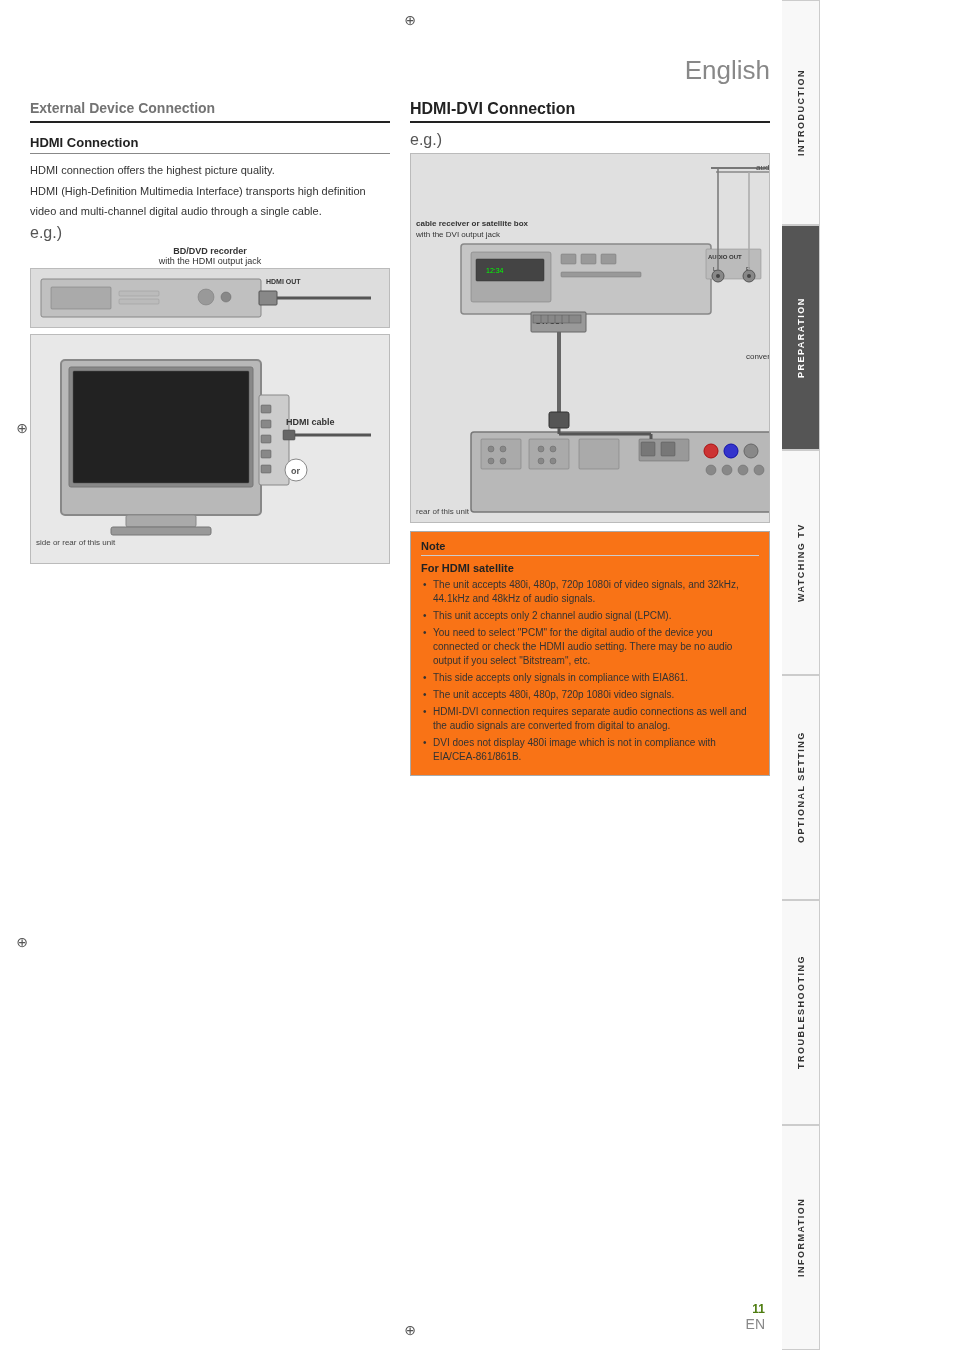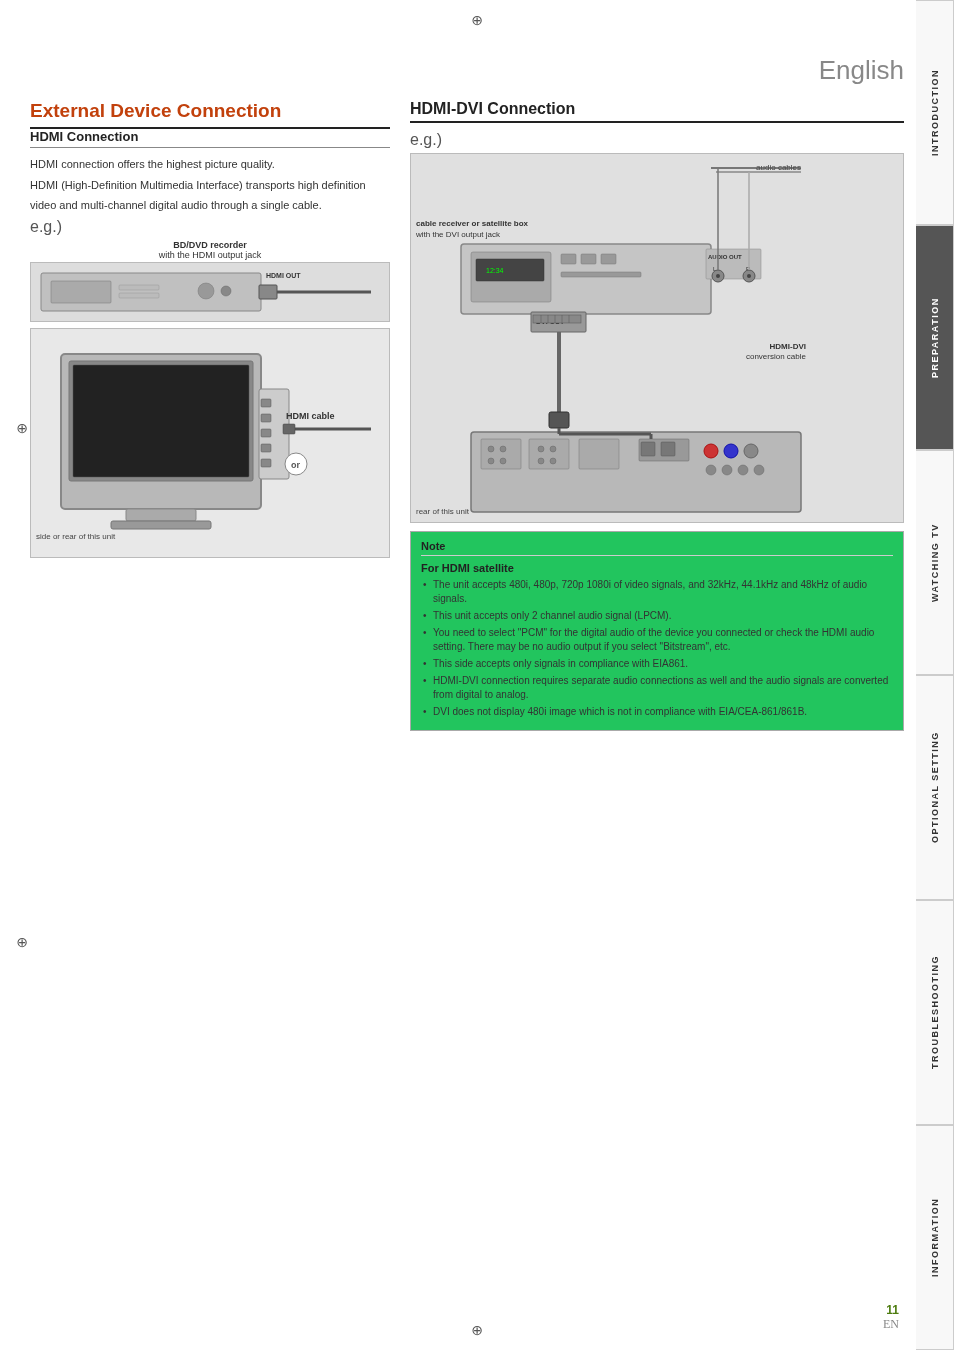--- a/index.html
+++ b/index.html
@@ -7,21 +7,21 @@
       width: 954px;
       min-height: 1350px;
       background: #fff;
       font-family: Arial, Helvetica, sans-serif;
       font-size: 11px;
       color: #222;
       position: relative;
     }
 
     .page-container {
-      width: 954px;
+      width: 820px;
       min-height: 1350px;
       position: relative;
       padding: 30px 0 40px 0;
     }
 
     
     .crosshair {
       position: absolute;
       width: 16px;
       height: 16px;
@@ -103,25 +103,26 @@
 
     
     .right-column {
       position: absolute;
       left: 380px;
       top: 0;
       right: 0;
     }
 
     .section-title {
-      font-size: 19px;
+      font-size: 14px;
       font-weight: bold;
-      color: #c2410c;
+      color: #737373;
       border-bottom: 2px solid #222;
       padding-bottom: 5px;
+      margin-bottom: 12px;
     }
 
     .subsection-title {
       font-size: 13px;
       font-weight: bold;
       color: #222;
       border-bottom: 1px solid #888;
       padding-bottom: 3px;
       margin-bottom: 8px;
     }
@@ -137,21 +138,21 @@
       font-size: 16px;
       color: #555;
       margin-bottom: 4px;
     }
 
     
     .note-box {
       border: 1px solid #aaa;
       padding: 8px 10px;
       margin-top: 8px;
-      background: #22c55e;
+      background: #f97316;
     }
 
     .note-title {
       font-size: 11px;
       font-weight: bold;
       margin-bottom: 6px;
       border-bottom: 1px solid #ccc;
       padding-bottom: 3px;
     }
 
@@ -402,27 +403,28 @@
 
         <div class="note-subtitle">For HDMI satellite</div>
         <ul class="note-list">
           <li>The unit accepts 480i, 480p, 720p 1080i of video signals, and 32kHz, 44.1kHz and 48kHz of audio signals.</li>
           <li>This unit accepts only 2 channel audio signal (LPCM).</li>
           <li>You need to select "PCM" for the digital audio of the device you connected or check the HDMI audio setting. There may be no audio output if you select "Bitstream", etc.</li>
           <li>This side accepts only signals in compliance with EIA861.</li>
         </ul>
 
         <ul class="note-list">
+          <li>The unit accepts 480i, 480p, 720p 1080i video signals.</li>
           <li>HDMI-DVI connection requires separate audio connections as well and the audio signals are converted from digital to analog.</li>
           <li>DVI does not display 480i image which is not in compliance with EIA/CEA-861/861B.</li>
         </ul>
       </div>
 
     </div>
 
   </div>
 
   <div class="page-num-container">
     <div style="font-size:12px; font-weight:bold; color:#4d7c0f;margin-left:36px;">11</div>
-    <div style="font-size:12px; color:#888;font-family:Liberation Serif, serif;">EN</div>
+    <div style="font-size:14px; color:#888;">EN</div>
   </div>
 
 </div>
 
 </body></html>

